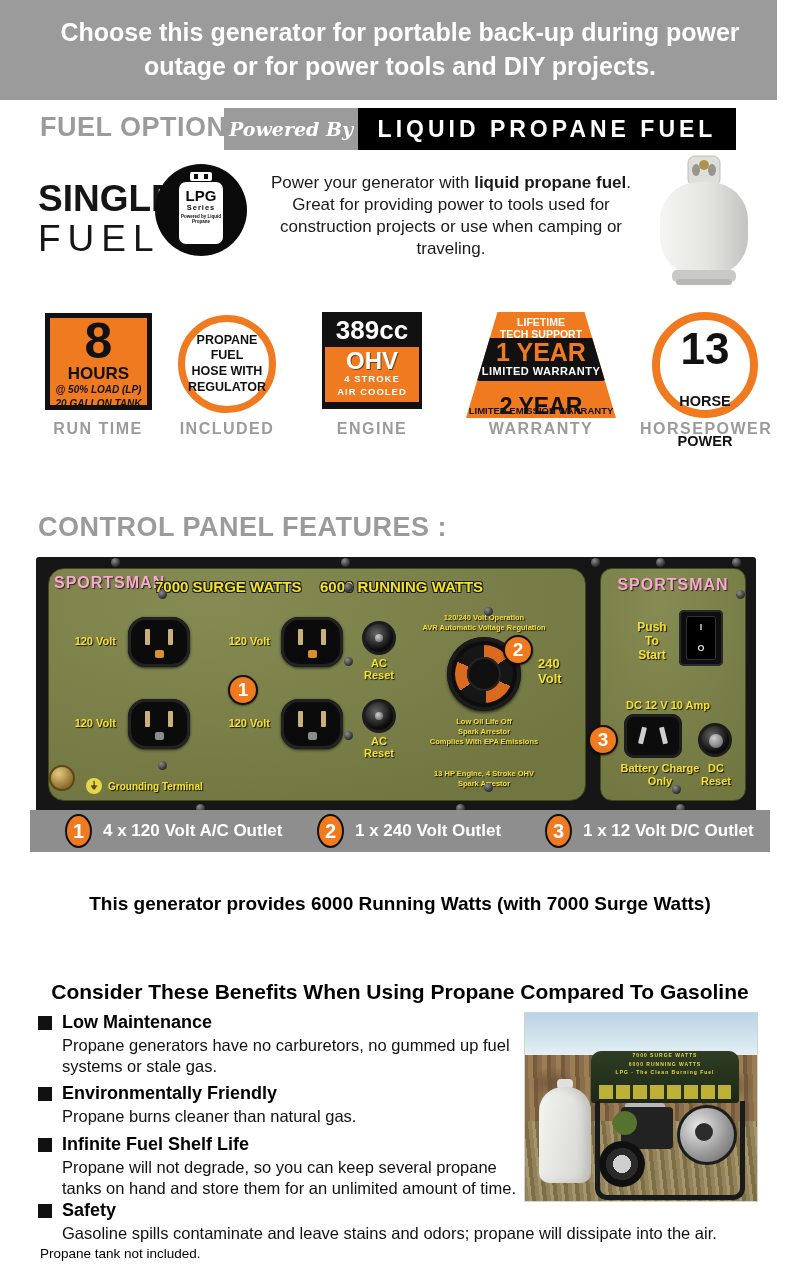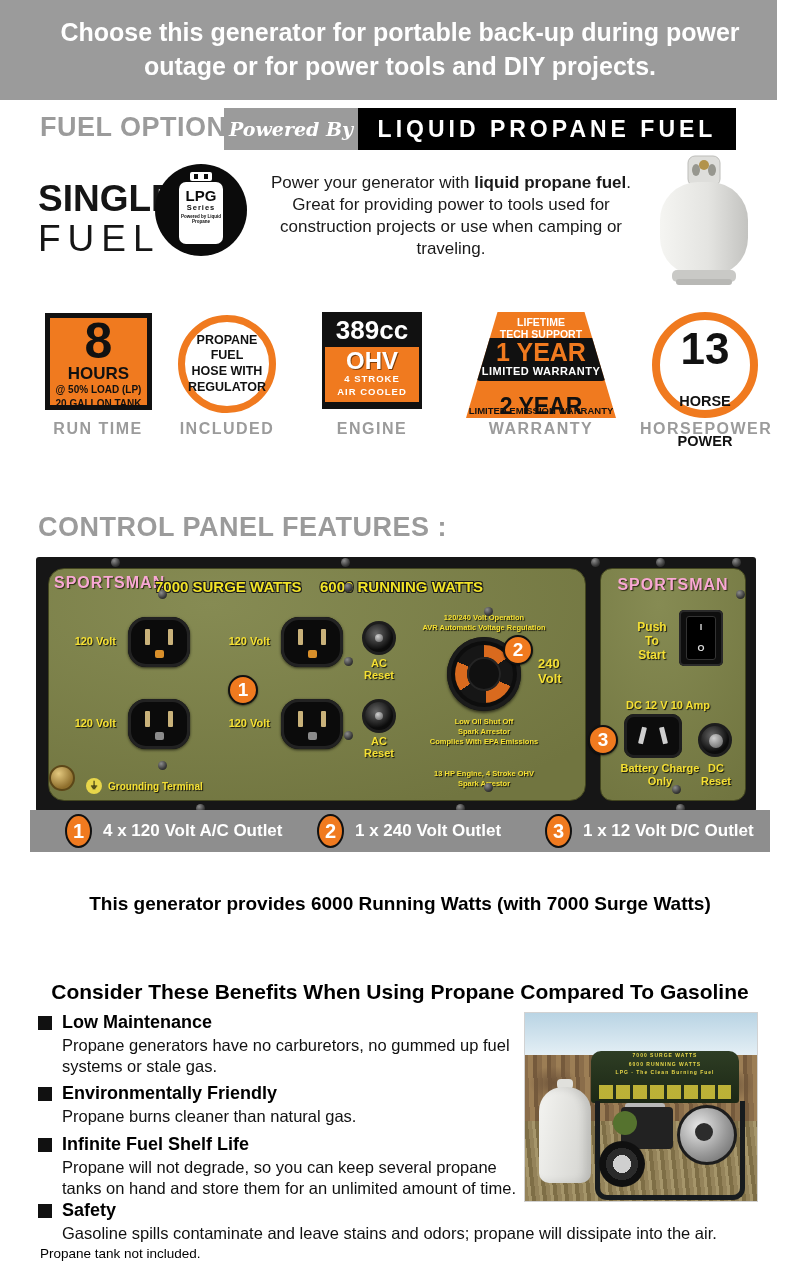--- a/index.html
+++ b/index.html
@@ -36,21 +36,21 @@
   .lpg .tankbody .t3{font-size:4.5px;font-weight:bold;line-height:1.2;color:#0b0b0b;margin-top:2px;}
   .sf-desc{left:252px;top:172px;width:398px;text-align:center;font-size:17px;line-height:1.3;color:#1a1a1a;}
   .tank-img{left:646px;top:152px;}
 
   
   .badge-label{font-size:16px;font-weight:bold;color:#9b9b9b;letter-spacing:1.5px;text-align:center;}
   .bA{left:45px;top:313px;width:107px;height:97px;background:#f07a1f;border:5px solid #111;
       box-sizing:border-box;text-align:center;color:#111;}
   .bA .big{font-size:50px;font-weight:bold;line-height:0.9;margin-top:1px;}
   .bA .mid{font-size:17px;font-weight:bold;line-height:1;margin-top:1px;}
-  .bA .sm{font-size:10px;font-weight:bold;line-height:1.2;margin-top:2px;}
+  .bA .sm{font-size:10px;font-weight:bold;line-height:1.2;margin-top:2px;font-style:italic;}
   .bB{left:178px;top:315px;width:98px;height:98px;border:7px solid #f07a1f;background:#fff;border-radius:50%;
       box-sizing:border-box;display:flex;align-items:center;justify-content:center;text-align:center;}
   .bB div{font-size:12.5px;font-weight:bold;line-height:1.25;color:#111;}
   .bC{left:322px;top:312px;width:100px;height:97px;background:#111;box-sizing:border-box;padding:3px;text-align:center;}
   .bC .cc{color:#fff;font-weight:bold;font-size:26px;line-height:1.2;}
   .bC .orange{background:#f07a1f;margin-top:1px;padding:2px 0 4px 0;}
   .bC .ohv{color:#fff;font-weight:bold;font-size:24px;line-height:1;text-shadow:1px 1px 0 #7a3c08;}
   .bC .st{color:#fff;font-weight:bold;font-size:9.5px;letter-spacing:1px;line-height:1.3;}
   .bD{left:466px;top:312px;width:150px;height:106px;background:#f07a1f;
       clip-path:polygon(21% 0%,79% 0%,100% 100%,0% 100%);text-align:center;}
@@ -346,21 +346,21 @@
     <div class="twist">
       <div class="ring"></div>
         <div class="hub"></div>
     </div>
     <div class="co co2">2</div>
     <div class="yl v240">
       <span style="position:static">240</span><br>
       <span style="position:static">Volt</span>
     </div>
     <div class="yl tiny notes">
-      <span style="position:static">Low Oil Shut Off</span><br>
+      <span style="position:static">Low Oil Life Off</span><br>
       <span style="position:static">Spark Arrestor</span><br>
       <span style="position:static">Complies With EPA Emissions</span>
     </div>
     <div class="yl tiny engnote">
       <span style="position:static">13 HP Engine, 4 Stroke OHV</span><br>
       <span style="position:static">Spark Arrestor</span>
     </div>
     <div class="gnut"></div>
     <div class="gsym">⏚</div>
     <div class="yl gtext">Grounding Terminal</div>

